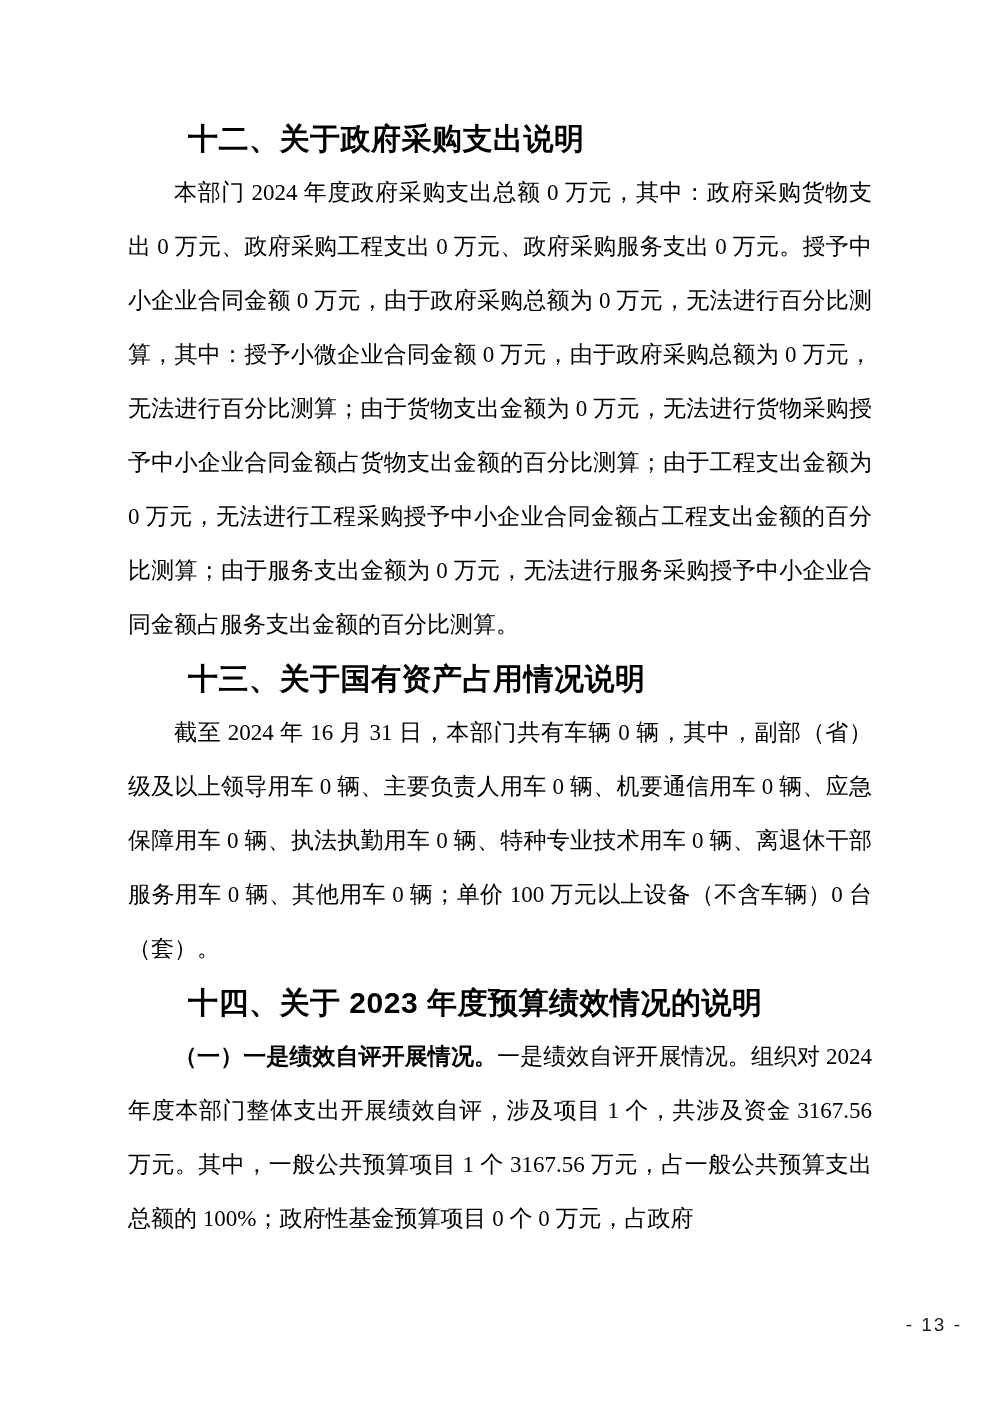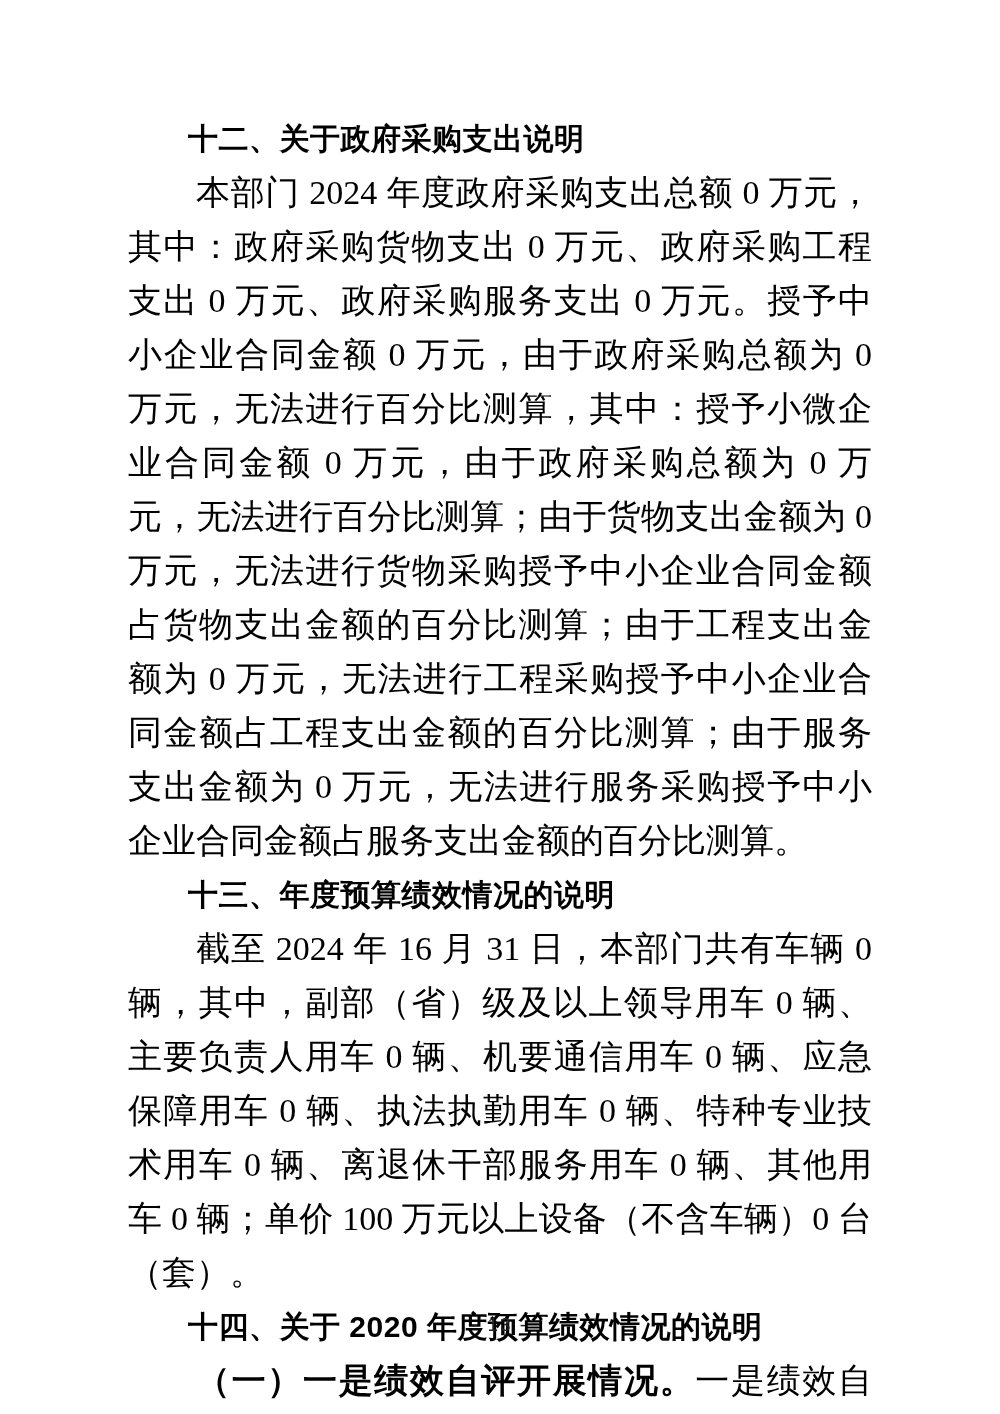--- a/index.html
+++ b/index.html
@@ -20,56 +20,56 @@
     font-family: "Liberation Sans", "DejaVu Sans", sans-serif;
     font-weight: 700;
     font-size: 30px;
     line-height: 54px;
     text-indent: 2em;
     letter-spacing: 0.5px;
     color: #000000;
   }
   .body-paragraph {
     font-family: "Liberation Serif", "DejaVu Serif", serif;
-    font-size: 34px;
+    font-size: 23px;
     line-height: 54px;
     text-indent: 2em;
     text-align: justify;
     text-justify: inter-character;
     color: #000000;
   }
   .body-paragraph .lead-bold {
     font-weight: 700;
   }
   .page-number {
     position: absolute;
     left: 0;
     bottom: 78px;
     width: 100%;
-    text-align: center;
+    text-align: right;
     font-family: "Liberation Sans", "DejaVu Sans", sans-serif;
     font-size: 19px;
     letter-spacing: 2px;
     color: #222222;
   }
 </style>
 </head>
 <body>
 
 <div class="page">
   <main class="content">
 
     <h2 class="section-heading">十二、关于政府采购支出说明</h2>
 
     <p class="body-paragraph">本部门 2024 年度政府采购支出总额 0 万元，其中：政府采购货物支出 0 万元、政府采购工程支出 0 万元、政府采购服务支出 0 万元。授予中小企业合同金额 0 万元，由于政府采购总额为 0 万元，无法进行百分比测算，其中：授予小微企业合同金额 0 万元，由于政府采购总额为 0 万元，无法进行百分比测算；由于货物支出金额为 0 万元，无法进行货物采购授予中小企业合同金额占货物支出金额的百分比测算；由于工程支出金额为 0 万元，无法进行工程采购授予中小企业合同金额占工程支出金额的百分比测算；由于服务支出金额为 0 万元，无法进行服务采购授予中小企业合同金额占服务支出金额的百分比测算。</p>
 
-    <h2 class="section-heading">十三、年度预算绩效情况的说明</h2>
+    <h2 class="section-heading">十三、关于国有资产占用情况说明</h2>
 
     <p class="body-paragraph">截至 2024 年 16 月 31 日，本部门共有车辆 0 辆，其中，副部（省）级及以上领导用车 0 辆、主要负责人用车 0 辆、机要通信用车 0 辆、应急保障用车 0 辆、执法执勤用车 0 辆、特种专业技术用车 0 辆、离退休干部服务用车 0 辆、其他用车 0 辆；单价 100 万元以上设备（不含车辆）0 台（套）。</p>
 
-    <h2 class="section-heading">十四、关于 2020 年度预算绩效情况的说明</h2>
+    <h2 class="section-heading">十四、关于 2023 年度预算绩效情况的说明</h2>
 
     <p class="body-paragraph"><span class="lead-bold">（一）一是绩效自评开展情况。</span><span>一是绩效自评开展情况。组织对 2024 年度本部门整体支出开展绩效自评，涉及项目 1 个，共涉及资金 3167.56 万元。其中，一般公共预算项目 1 个 3167.56 万元，占一般公共预算支出总额的 100%；政府性基金预算项目 0 个 0 万元，占政府</span></p>
 
   </main>
 
   <footer class="page-number">- 13 -</footer>
 </div>
 
 </body></html>

